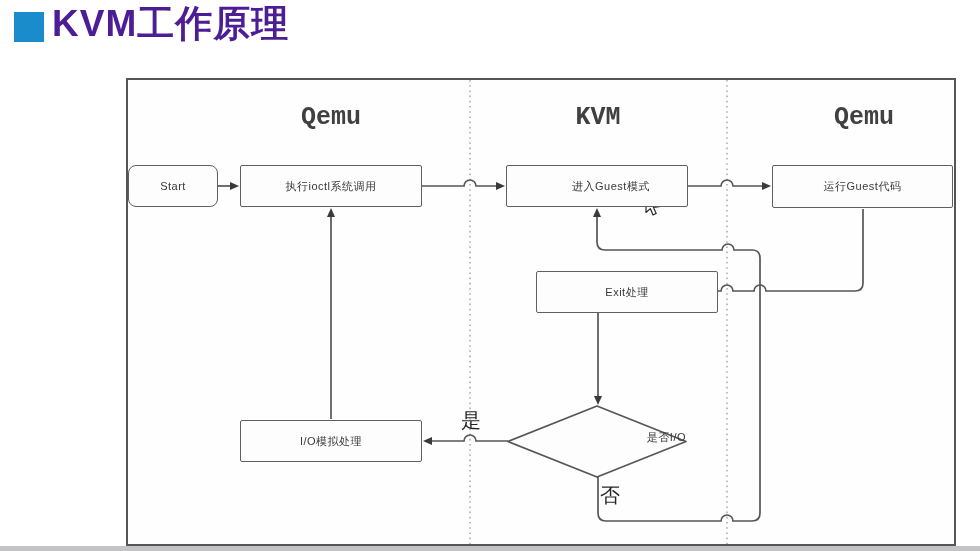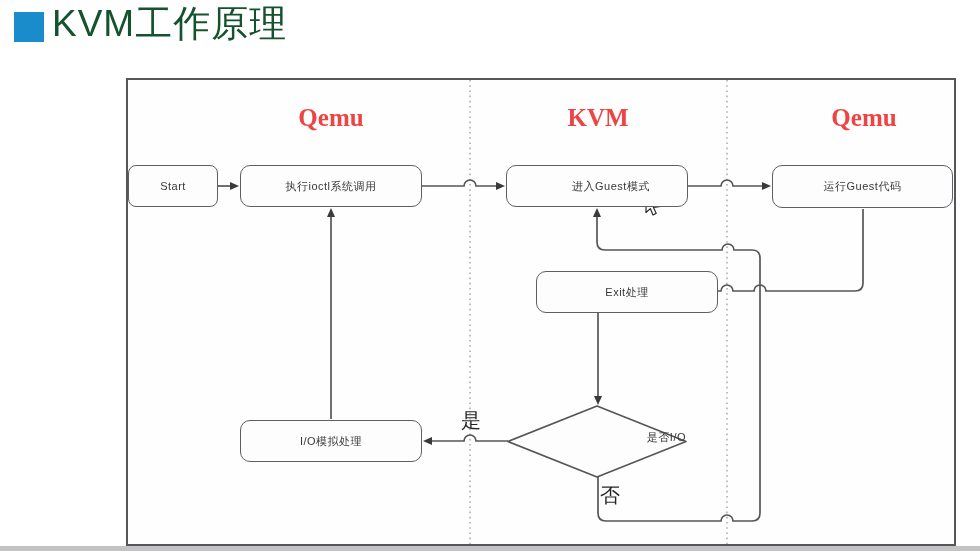--- a/index.html
+++ b/index.html
@@ -9,42 +9,42 @@
     font-family:"Liberation Sans",sans-serif;
   }
   
   .title-row{position:absolute;left:0;top:0;width:980px;height:60px;}
   .title-bullet{
     position:absolute;left:14px;top:12px;width:30px;height:30px;
     background:#1b8ccb;
   }
   .page-title{
     position:absolute;left:52px;top:0px;margin:0;
-    font-size:37px;line-height:48px;font-weight:400;
-    color:#14532d;letter-spacing:1px;
+    font-size:37px;line-height:48px;font-weight:700;
+    color:#4c1d95;letter-spacing:1px;
   }
   
   .frame{
     position:absolute;left:126px;top:78px;width:830px;height:468px;
     border:2px solid #55565a;box-sizing:border-box;background:#fefefe;
   }
   .diagram-svg{position:absolute;left:0;top:0;width:980px;height:551px;pointer-events:none;}
   
   .lane-header{
     position:absolute;width:160px;text-align:center;
-    font-family:Liberation Serif, serif;
-    font-weight:bold;font-size:25px;color:#ef4444;top:103px;height:30px;line-height:30px;
+    font-family:Liberation Mono, monospace;
+    font-weight:bold;font-size:25px;color:#404040;top:103px;height:30px;line-height:30px;
   }
   .lane-qemu{left:251px;}
   .lane-kvm{left:518px;}
   .lane-guest{left:784px;}
   
   .node{
     position:absolute;box-sizing:border-box;
-    border:1.6px solid #5e5f62;border-radius:10px;background:#fdfdfd;
+    border:1.6px solid #5e5f62;border-radius:2px;background:#fdfdfd;
     display:flex;align-items:center;justify-content:center;
     font-size:11px;color:#38383a;letter-spacing:0.5px;
   }
   .node-start{left:128px;top:165px;width:90px;height:42px;border-radius:8px;}
   .node-ioctl{left:240px;top:165px;width:182px;height:42px;}
   .node-enter{left:506px;top:165px;width:182px;height:42px;padding-left:28px;}
   .node-run{left:772px;top:165px;width:181px;height:43px;}
   .node-exit{left:508px;top:271px;width:182px;height:42px;margin-left:28px;}
   .node-iosim{left:240px;top:420px;width:182px;height:42px;}
   .decision-label{

